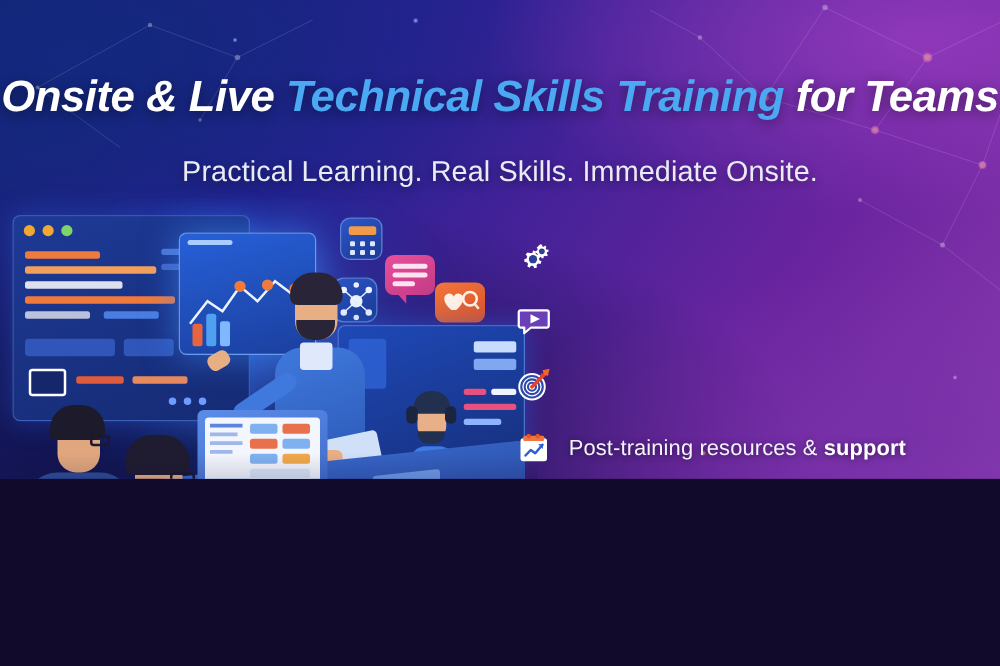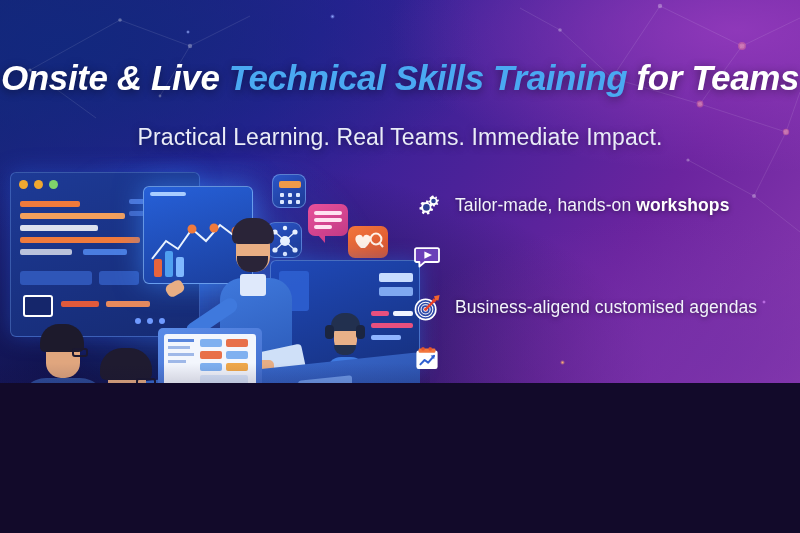--- a/index.html
+++ b/index.html
@@ -285,36 +285,35 @@
     <div style="position:absolute;left:4px;top:236px;width:74px;height:110px;background:rgba(12,16,48,.72);border-radius:14px 14px 0 0;"></div>
     <div style="position:absolute;left:62px;top:262px;width:88px;height:120px;background:rgba(14,18,54,.72);border-radius:16px 16px 0 0;"></div>
 
     <div class="fadeBottom"></div>
   </div>
 
   <div class="title">
     <span>Onsite &amp; Live </span><span class="accent">Technical Skills Training</span><span> for Teams</span>
   </div>
 
-  <div class="subtitle">Practical Learning. Real Teams. Immediate Impact.</div>
+  <div class="subtitle">Practical Learning. Real Skills. Immediate Onsite.</div>
 
   <div class="features">
 
     <div class="feature">
       <span class="feat-icon">
         <svg width="28" height="28" viewBox="0 0 28 28">
           <g fill="#ffffff">
             <path d="M11 10.3 L12.9 10.3 L13.4 8.3 L15.6 8.9 L15.5 11 L16.9 12 L18.8 11.2 L19.8 13.2 L18.2 14.5 L18.4 16.2 L20.2 17 L19.4 19.1 L17.4 18.8 L16.2 20.1 L16.6 22 L14.4 22.5 L13.5 20.7 L11.8 20.6 L10.7 22.2 L8.8 21 L9.5 19.1 L8.6 17.7 L6.6 17.6 L6.4 15.4 L8.3 14.7 L8.8 13 L7.5 11.6 L9 10 Z"></path>
             <circle cx="13.4" cy="15.4" r="3.3" fill="#2b3f93"></circle>
             <path d="M19.2 3.4 L20.6 3.7 L20.9 5.1 L22.2 5.4 L23 4.3 L24.1 5.3 L23.5 6.6 L24.3 7.7 L25.7 7.6 L25.9 9.1 L24.6 9.7 L24.4 11 L25.4 11.9 L24.4 13 L23.1 12.5 L21.9 13.2 L21.8 14.6 L20.3 14.6 L19.8 13.3 L18.5 13 L17.6 14 L16.6 12.9 L17.2 11.7 L16.7 10.5 L15.3 10.3 L15.5 8.8 L16.8 8.4 L17.2 7.1 L16.3 6.1 Z"></path>
             <circle cx="20.5" cy="9" r="2.3" fill="#2b3f93"></circle>
           </g>
         </svg>
       </span>
-      <span class="feat-text"><span>Tailor-made, hands-on </span><b>workshops</b></span>
     </div>
 
     <div class="feature">
       <span class="feat-icon">
         <svg width="28" height="28" viewBox="0 0 28 28">
           <path d="M3.6 5.2 h20.8 a1.6 1.6 0 0 1 1.6 1.6 v10.6 a1.6 1.6 0 0 1 -1.6 1.6 h-12.6 l-5.4 4.6 v-4.6 h-2.8 a1.6 1.6 0 0 1 -1.6 -1.6 v-10.6 a1.6 1.6 0 0 1 1.6 -1.6 z" fill="#6a3fb8" stroke="#ffffff" stroke-width="1.8" stroke-linejoin="round"></path>
           <path d="M11.4 8.4 L19 12.1 L11.4 15.8 Z" fill="#ffffff"></path>
         </svg>
       </span>
     </div>
@@ -325,34 +324,34 @@
           <circle cx="13.6" cy="16.4" r="11" fill="#ffffff"></circle>
           <circle cx="13.6" cy="16.4" r="8.6" fill="none" stroke="#2f4aa8" stroke-width="1.7"></circle>
           <circle cx="13.6" cy="16.4" r="5.9" fill="none" stroke="#2f4aa8" stroke-width="1.7"></circle>
           <circle cx="13.6" cy="16.4" r="3.2" fill="none" stroke="#2f4aa8" stroke-width="1.7"></circle>
           <circle cx="13.6" cy="16.4" r="1.4" fill="#e8422a"></circle>
           <line x1="13.6" y1="16.4" x2="24.4" y2="5.6" stroke="#e8422a" stroke-width="2.6" stroke-linecap="round"></line>
           <path d="M22 3.2 L27.6 2 L26.4 7.6 L23.4 7 Z" fill="#f2632e"></path>
           <path d="M24.2 8.2 L21.2 5.2 L19.4 10.2 Z" fill="#e8422a"></path>
         </svg>
       </span>
-      <span class="feat-text"><span>Business-aligend customised agendas</span><b></b></span>
     </div>
 
     <div class="feature">
       <span class="feat-icon">
         <svg width="28" height="28" viewBox="0 0 28 28">
           <rect x="3.4" y="5.6" width="21.2" height="18.4" rx="2.2" fill="#ffffff"></rect>
           <rect x="5.6" y="3.6" width="16.8" height="4.2" rx="1.2" fill="#f2763c"></rect>
           <rect x="8.4" y="2.2" width="3.2" height="3.4" rx="1" fill="#e8552a"></rect>
           <rect x="15.6" y="2.2" width="3.2" height="3.4" rx="1" fill="#e8552a"></rect>
           <polyline points="7.4,19.4 11.6,15 15.2,17.6 21,10.8" fill="none" stroke="#2f5fd0" stroke-width="2" stroke-linecap="round" stroke-linejoin="round"></polyline>
           <path d="M17.6 10.4 L21.6 10.2 L21.2 14.2 Z" fill="#2f5fd0"></path>
         </svg>
       </span>
+      <span class="feat-text"><span>Post-training resources &amp; </span><b>support</b></span>
     </div>
 
     <div class="feature">
       <span class="feat-icon">
         <svg width="28" height="28" viewBox="0 0 28 28">
           <path d="M8.4 16 L4.6 25.4 L9.4 23.8 L12.2 26.4 L15 18.6 Z" fill="#ffffff"></path>
           <path d="M19.4 16 L23.4 25.4 L18.6 23.8 L15.8 26.4 L13 18.6 Z" fill="#ffffff"></path>
           <circle cx="14" cy="11.4" r="9.2" fill="#ffffff"></circle>
           <circle cx="14" cy="11.4" r="7" fill="#f2a52e"></circle>
           <circle cx="14" cy="11.4" r="4.4" fill="#f8c85e"></circle>

